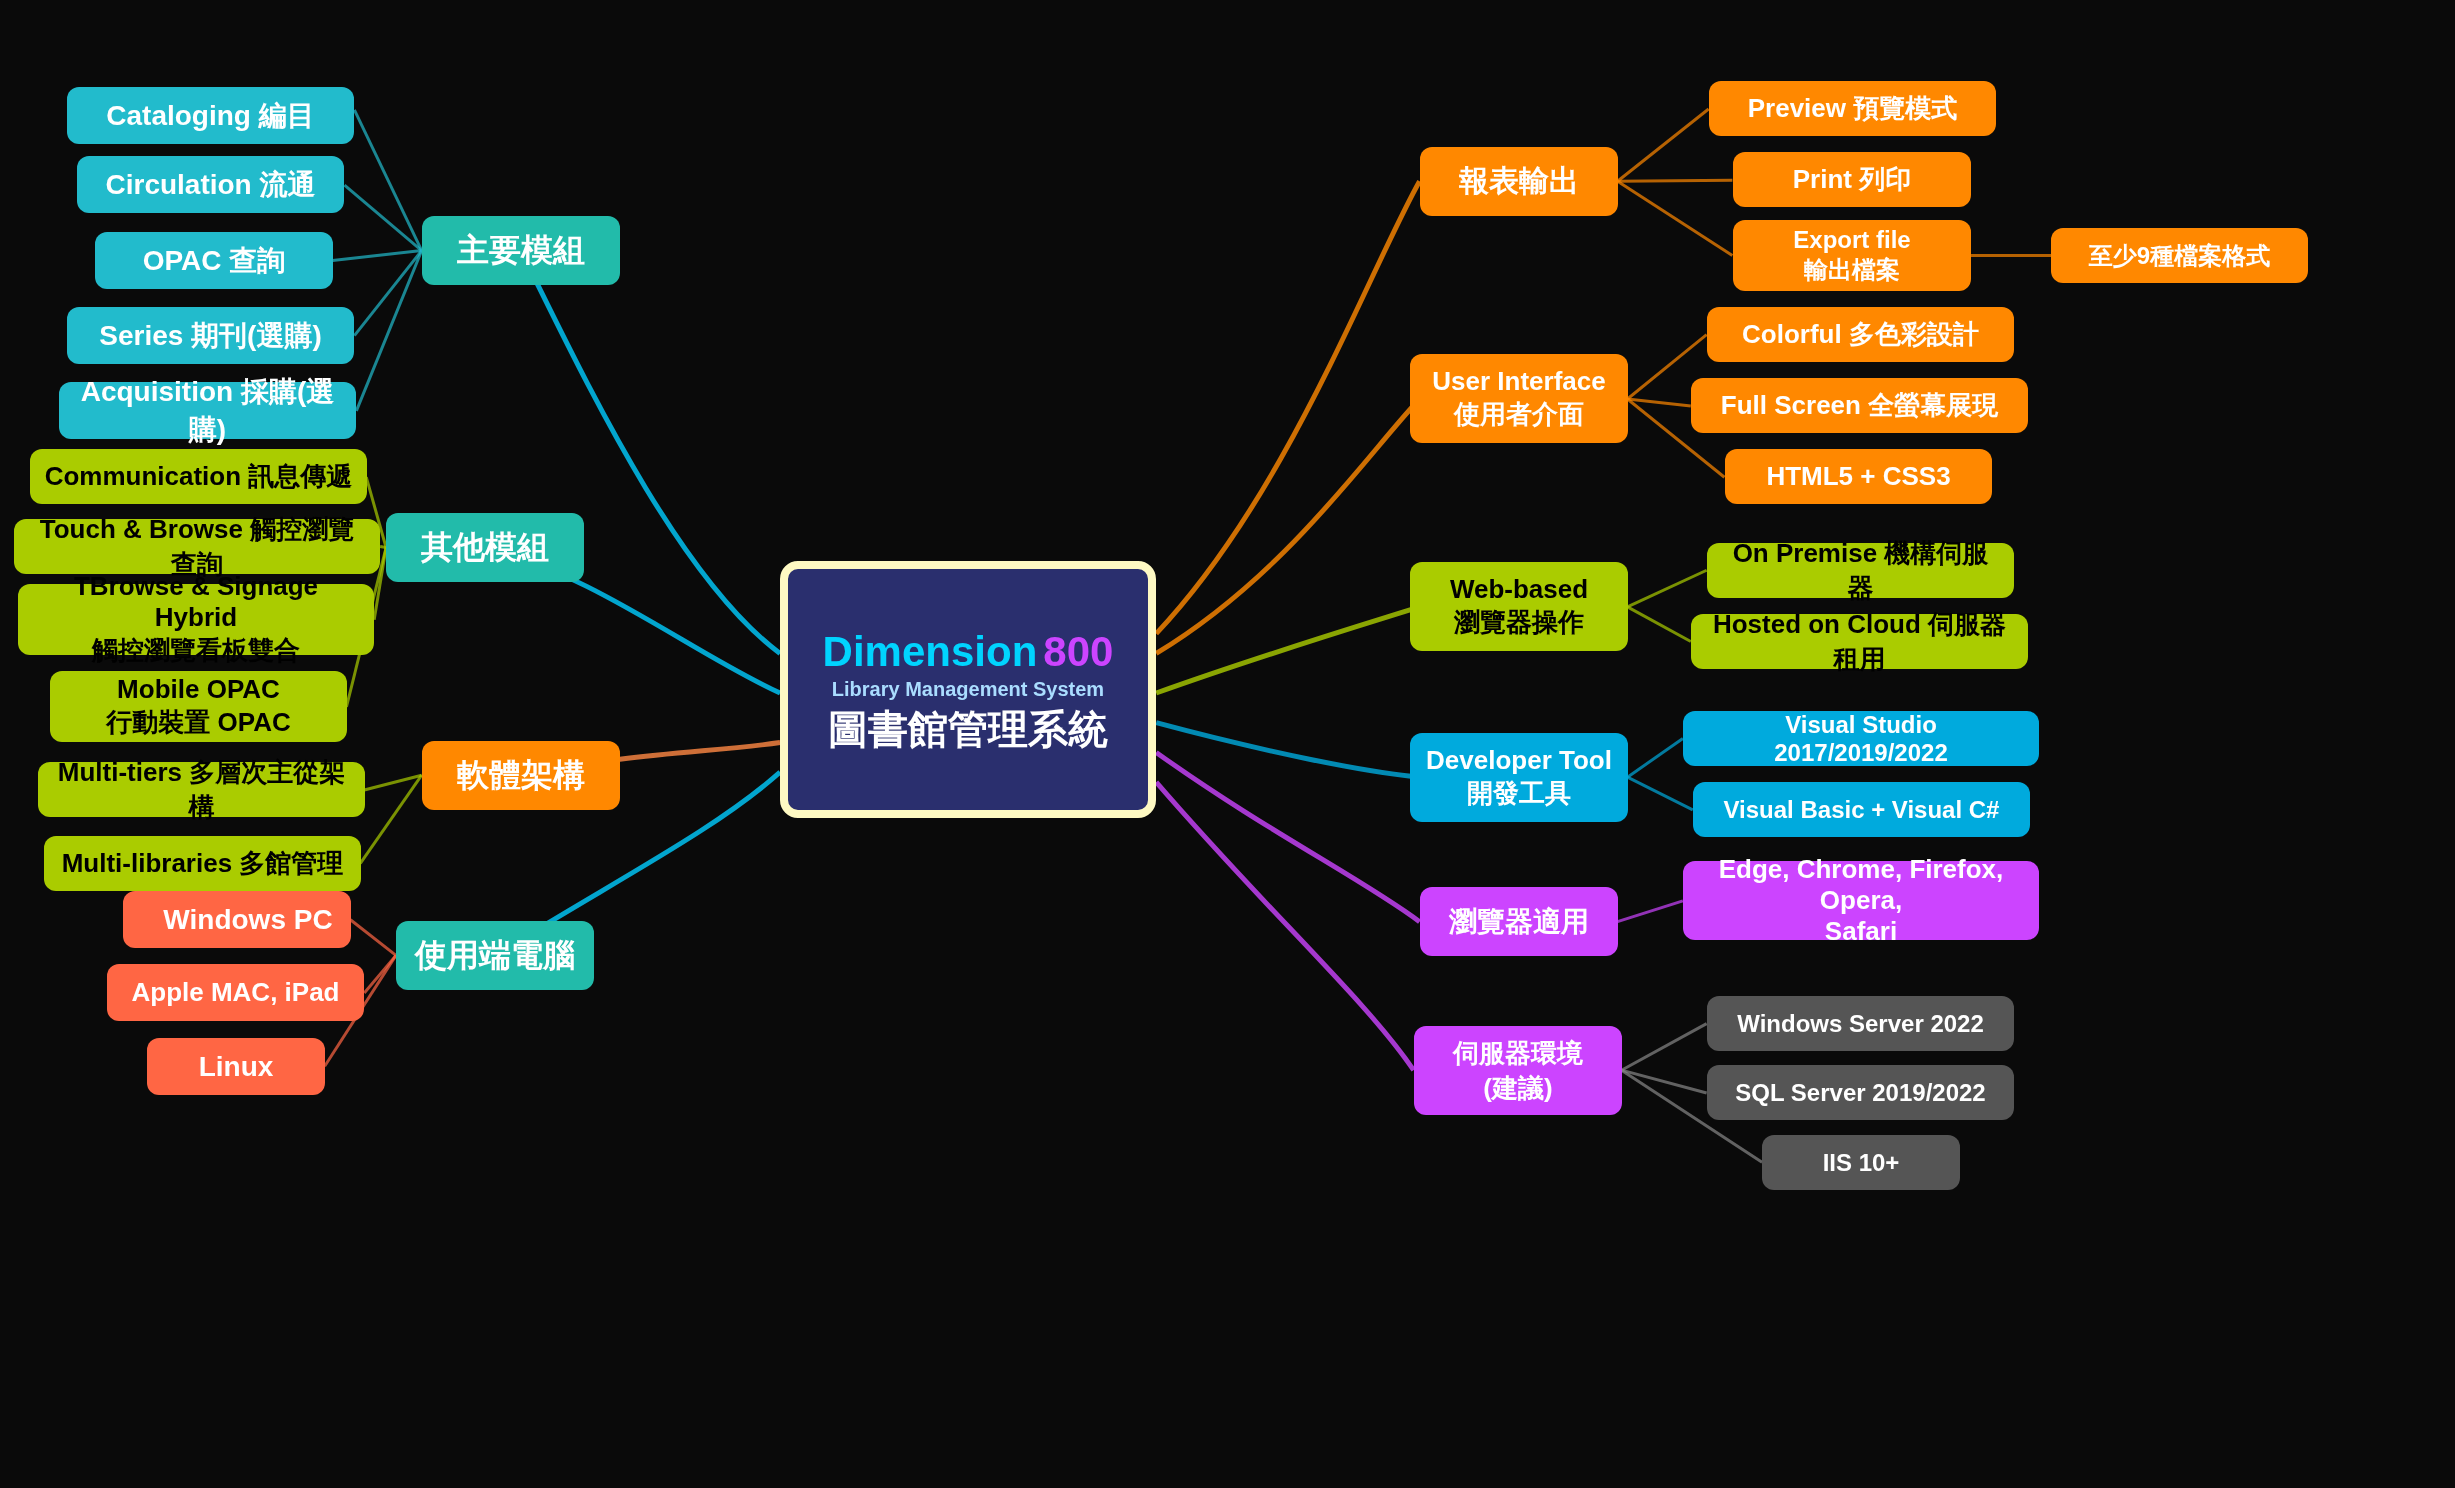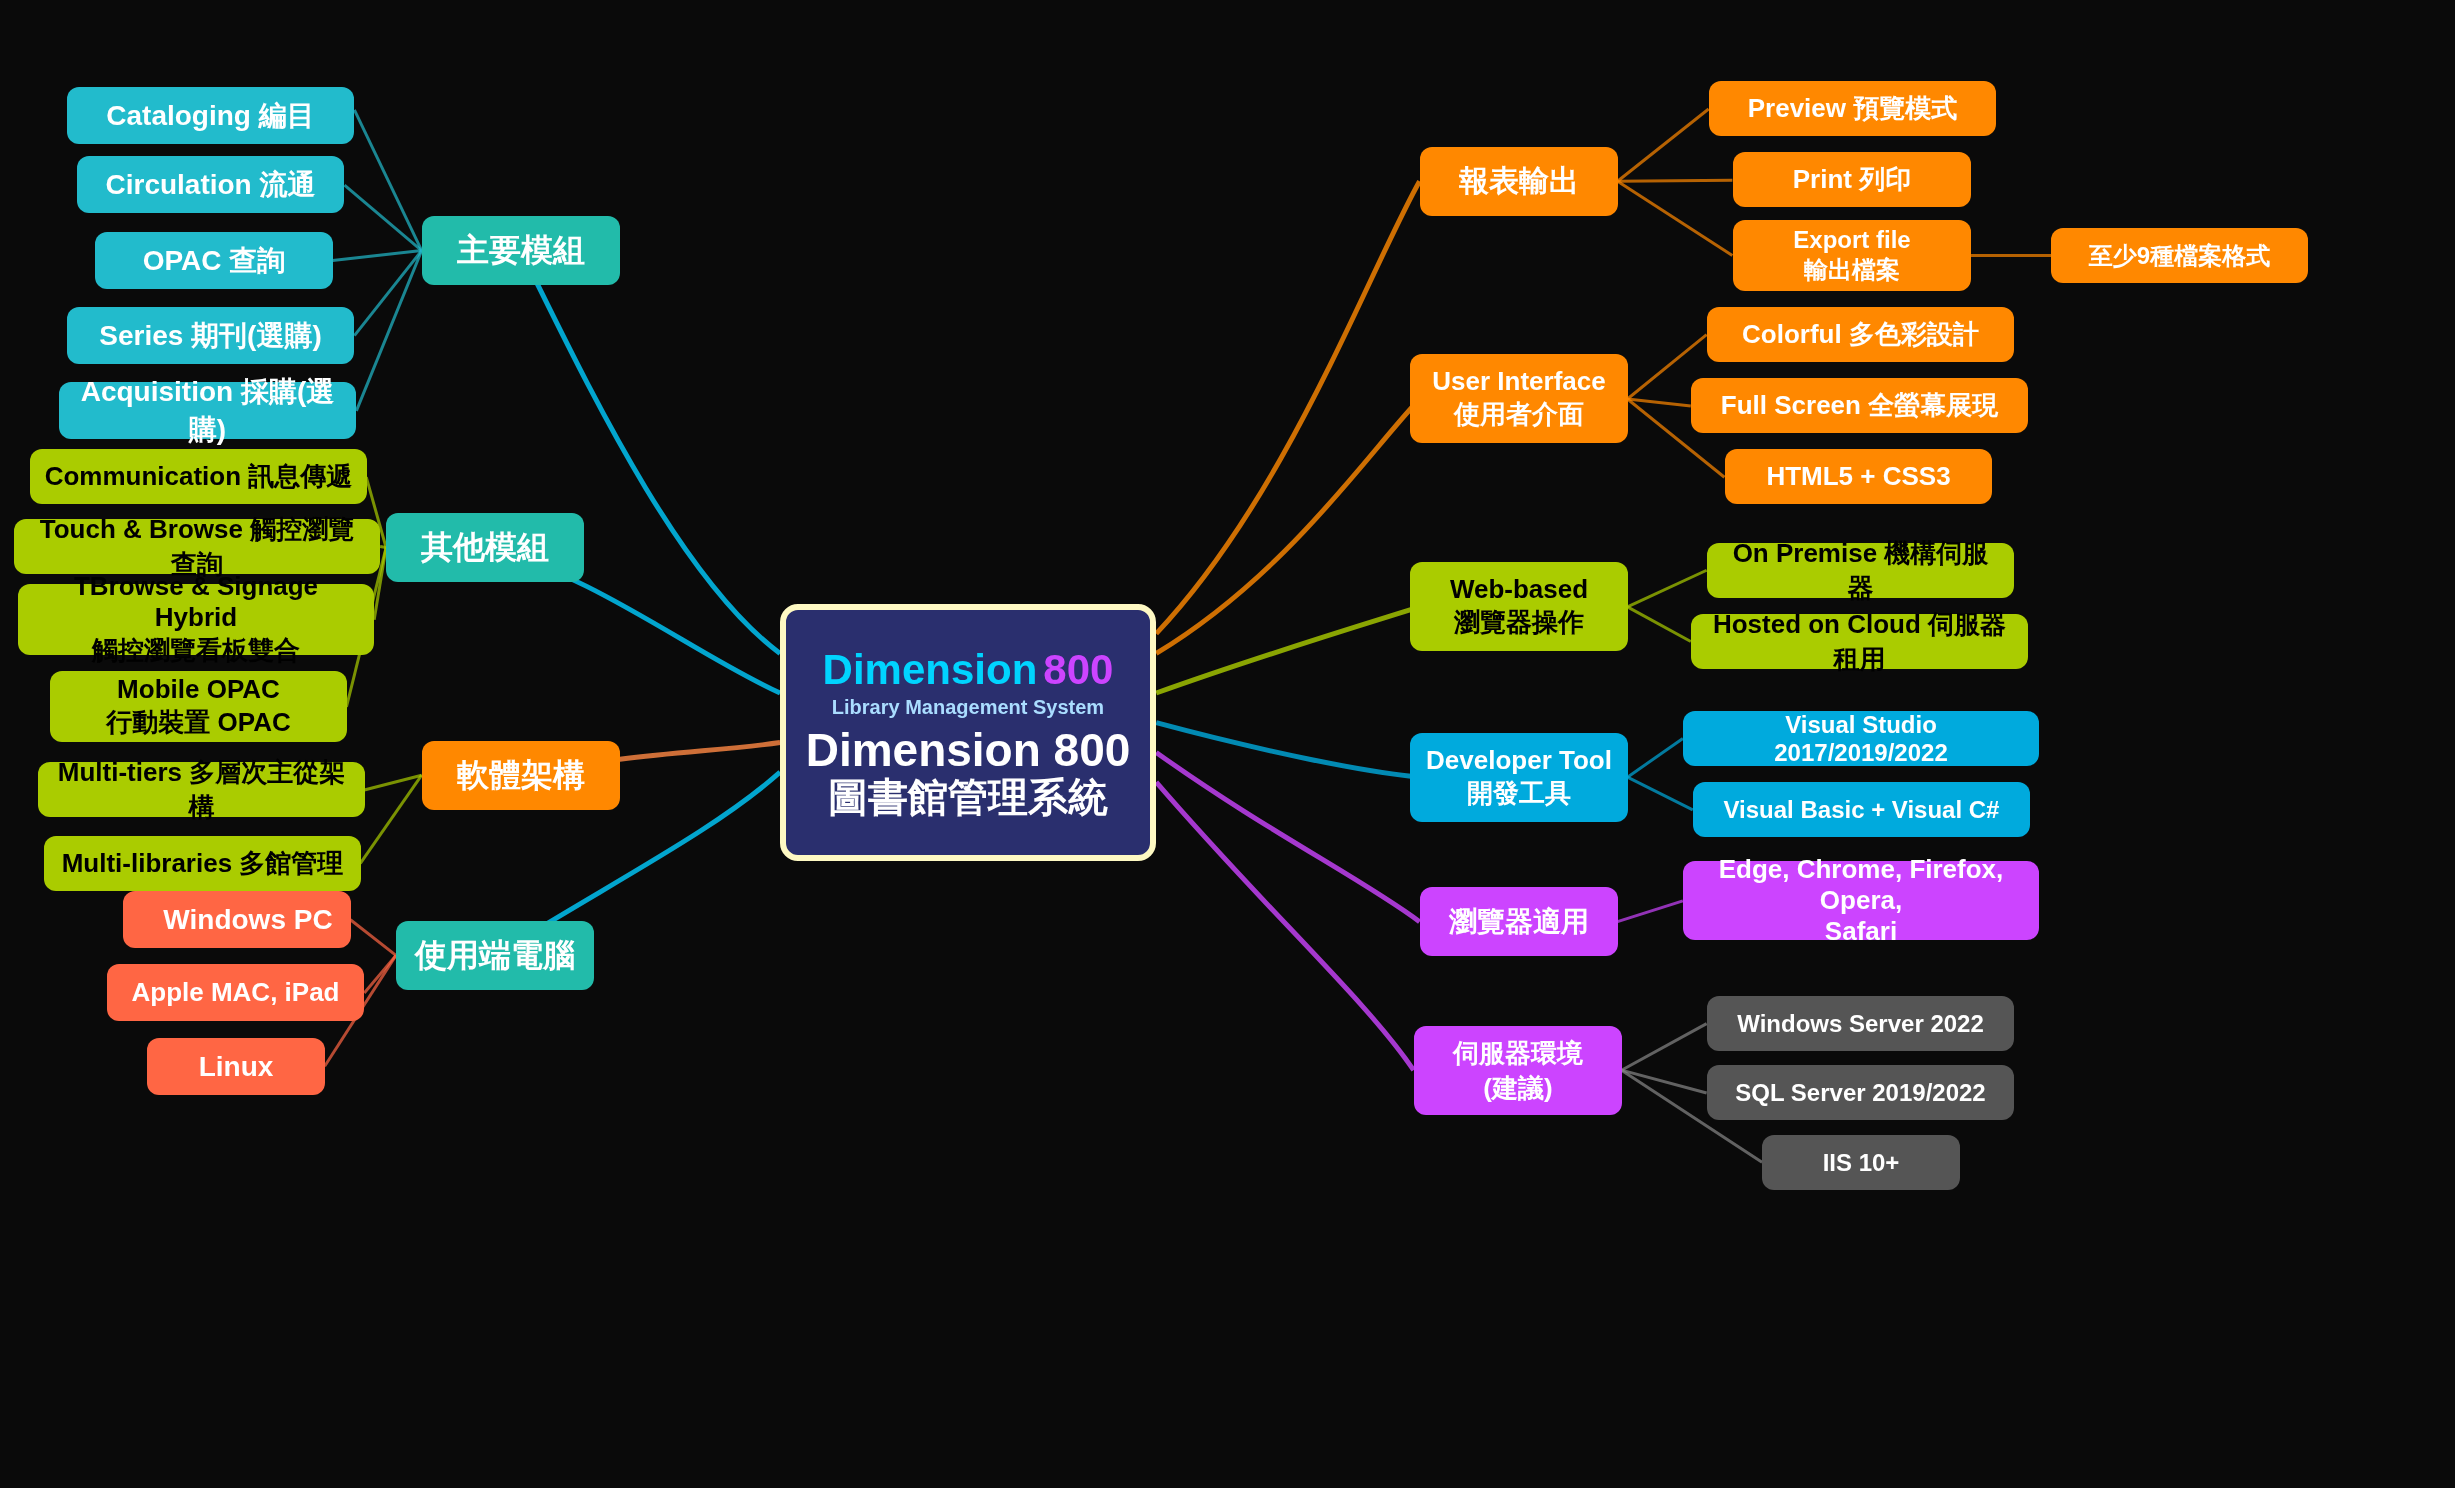--- a/index.html
+++ b/index.html
@@ -28,24 +28,24 @@
       text-align: center;
       font-weight: bold;
       z-index: 2;
       padding: 8px 14px;
     }
     
     .center-node {
       width: 376px;
       height: 257px;
       background: #2a2f6e;
-      border: 6px solid #fef9c3;
+      border: 8px solid #fef9c3;
       border-radius: 18px;
       left: 780px;
-      top: 604px;
+      top: 561px;
       flex-direction: column;
       z-index: 10;
     }
     
     
     .node-zhuyao {
       background: #22bbaa;
       color: #fff;
       font-size: 32px;
       width: 198px;
@@ -482,21 +482,20 @@
   <line x1="1638" y1="1081" x2="1724" y2="1104" stroke="#888" stroke-width="3" opacity="0.7"></line>
   <line x1="1638" y1="1081" x2="1780" y2="1174" stroke="#888" stroke-width="3" opacity="0.7"></line>
 </svg>
 
 <div class="node center-node">
   <div style="display:flex;align-items:center;gap:6px;margin-bottom:2px;">
     <span style="color:#00d4ff;font-size:42px;font-weight:900;">Dimension </span>
     <span style="color:#cc44ff;font-size:42px;font-weight:900;">800</span>
   </div>
   <div style="color:#aaddff;font-size:20px;margin-bottom:6px;">Library Management System</div>
-  <div style="color:#ffffff;font-size:46px;font-weight:900;line-height:1.1;">Dimension 800</div>
   <div style="color:#ffffff;font-size:40px;font-weight:900;line-height:1.1;">圖書館管理系統</div>
 </div>
 
 <div class="node node-zhuyao">主要模組</div>
 <div class="node node-qita">其他模組</div>
 <div class="node node-ruanti">軟體架構</div>
 <div class="node node-shiyong">使用端電腦</div>
 
 <div class="node node-cataloging">Cataloging 編目</div>
 <div class="node node-circulation">Circulation 流通</div>

